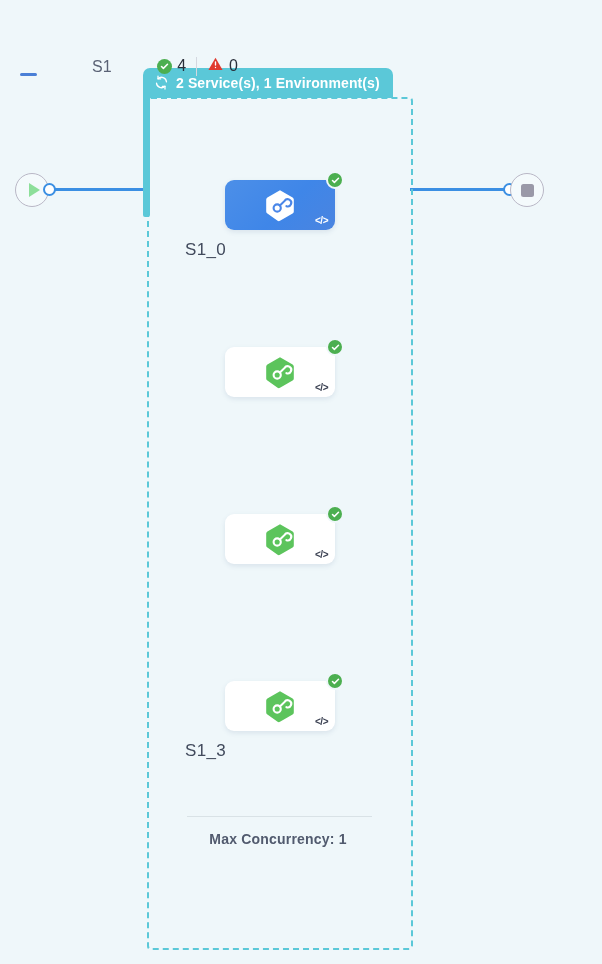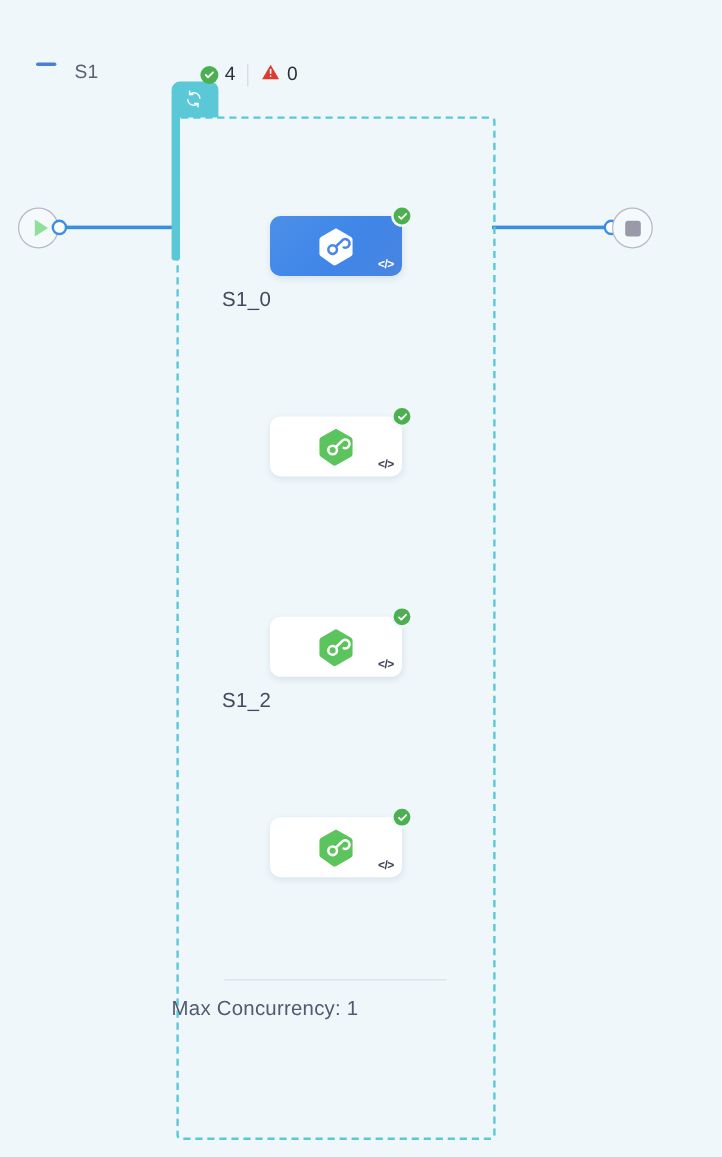--- a/index.html
+++ b/index.html
@@ -118,26 +118,27 @@
     height: 853px;
     border: 2px dashed #5bc8d8;
     border-radius: 4px;
     box-sizing: border-box;
     background: transparent;
   }
 
   
   #group-row {
     position: absolute;
-    left: 30px;
+    left: 20px;
     top: 52px;
     width: 218px;
     height: 24px;
     display: flex;
-    align-items: flex-start;
+    align-items: flex-end;
+    gap: 40px;
   }
   #collapse-icon {
     width: 17px;
     height: 3px;
     background: #4a7fd6;
     border-radius: 2px;
     margin-right: 15px;
     flex: 0 0 auto;
   }
   #group-name {
@@ -253,23 +254,23 @@
     top: 816px;
     width: 185px;
     height: 1px;
     background: #d9e2e6;
   }
   #footer-text {
     position: absolute;
     left: 143px;
     top: 831px;
     width: 270px;
-    text-align: left;
-    font-size: 17px;
-    font-weight: 400;
+    text-align: center;
+    font-size: 14px;
+    font-weight: 700;
     color: #515a6e;
     letter-spacing: .2px;
   }
 </style>
 </head>
 <body>
 
 <div id="canvas">
 
   <div class="edge" id="edge-left"></div>
@@ -291,20 +292,21 @@
 
     <div id="group-header">
       <span>
         <svg width="15" height="15" viewBox="0 0 24 24" fill="none" stroke="#ffffff" stroke-width="2" stroke-linecap="round" stroke-linejoin="round">
           <path d="M20 11a8 8 0 0 0-13.6-5"></path>
           <path d="M4 13a8 8 0 0 0 13.6 5"></path>
           <polyline points="6.4 1.6 6.4 6 10.8 6"></polyline>
           <polyline points="17.6 22.4 17.6 18 13.2 18"></polyline>
         </svg>
       </span>
+      <span>2 Service(s), 1 Environment(s)</span>
     </div>
 
     <div id="group-body"></div>
   </div>
 
   <div id="group-row">
     <div id="collapse-icon"></div>
     <div id="group-name">S1</div>
 
     <div id="counters">
@@ -384,39 +386,39 @@
           </g>
         </svg>
       </div>
       <div class="code-icon">&lt;/&gt;</div>
       <div class="status-dot">
         <svg width="9" height="9" viewBox="0 0 24 24" fill="none" stroke="#ffffff" stroke-width="4" stroke-linecap="round" stroke-linejoin="round">
           <polyline points="20 6 9 17 4 12"></polyline>
         </svg>
       </div>
     </div>
-    <div class="node-label">S1_2</div>
   </div>
 
   <div class="node" style="top:681px">
     <div class="node-card plain">
       <div class="hex">
         <svg width="30" height="33" viewBox="0 0 30 33">
           <path d="M15 1.2 L27.6 8.4 Q28.8 9.2 28.8 10.6 L28.8 22.4 Q28.8 23.8 27.6 24.6 L15 31.8 Q13.8 32.5 12.6 31.8 L2.4 24.6 Q1.2 23.8 1.2 22.4 L1.2 10.6 Q1.2 9.2 2.4 8.4 Z" fill="#5cc45c"></path>
           <g fill="none" stroke="#ffffff" stroke-width="2.1" stroke-linecap="round">
             <circle cx="12.2" cy="19" r="3.6"></circle>
             <path d="M14.9 16.4 L19.6 11.9 a3.6 3.6 0 1 1 1.8 5.3"></path>
           </g>
         </svg>
       </div>
       <div class="code-icon">&lt;/&gt;</div>
       <div class="status-dot">
         <svg width="9" height="9" viewBox="0 0 24 24" fill="none" stroke="#ffffff" stroke-width="4" stroke-linecap="round" stroke-linejoin="round">
           <polyline points="20 6 9 17 4 12"></polyline>
         </svg>
       </div>
     </div>
+    <div class="node-label">S1_3</div>
   </div>
 
   <div id="footer-divider"></div>
   <div id="footer-text">Max Concurrency: 1</div>
 
 </div>
 
 </body></html>

